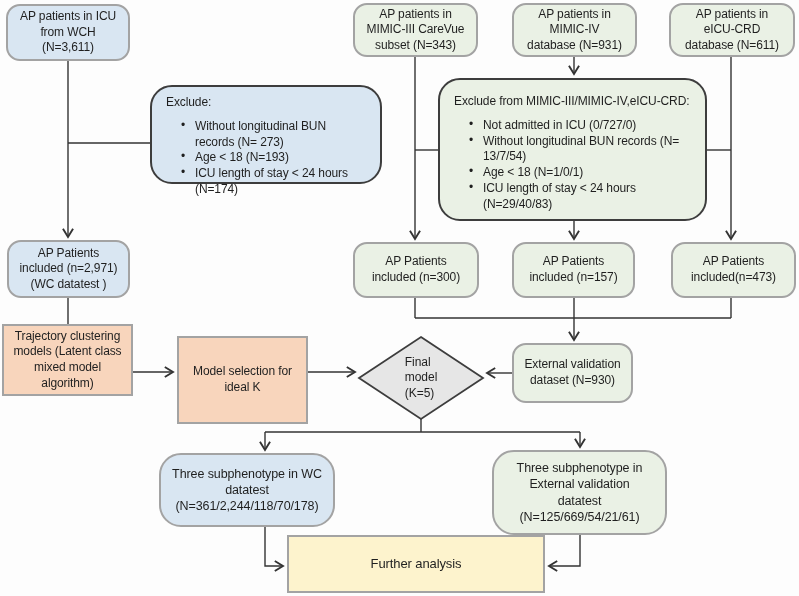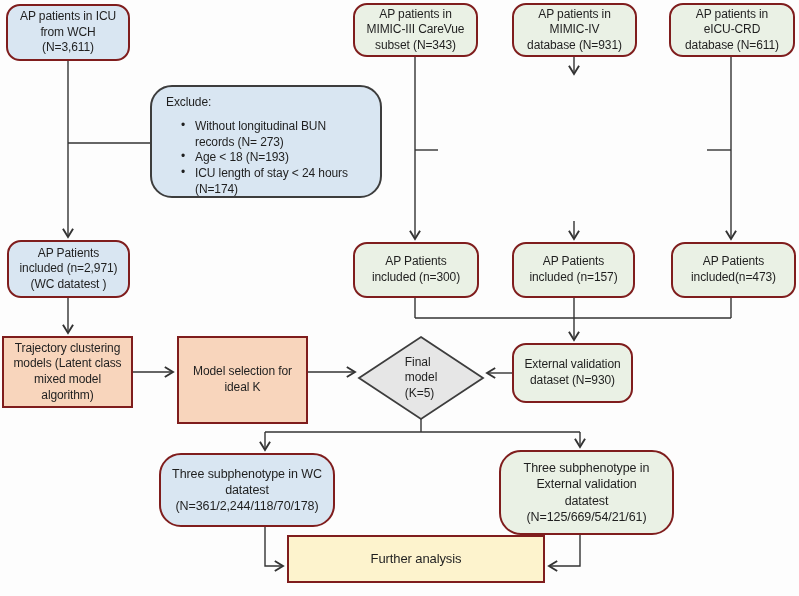--- a/index.html
+++ b/index.html
@@ -6,21 +6,21 @@
   #stage {
     position:relative; width:799px; height:596px;
     font-family:"Liberation Sans", sans-serif;
     color:#1f1f1f; background:#fdfdfd; overflow:hidden;
   }
   #wires { position:absolute; left:0; top:0; z-index:0; }
   .node {
     position:absolute; z-index:1; box-sizing:border-box;
     display:flex; align-items:center; justify-content:center;
     text-align:center; font-size:12px; line-height:1.3; letter-spacing:-0.1px;
-    white-space:pre-line; border:2px solid #7f1d1d; padding:2px;
+    white-space:pre-line; border:2px solid #a3a3a3; padding:2px;
   }
   .rounded   { border-radius:14px; }
   .rounded-lg{ border-radius:22px; }
   .blue   { background:#d9e6f2; }
   .green  { background:#eaf1e5;text-align:center; }
   .orange { background:#f8d5bc; }
   .yellow { background:#fdf3cd; }
   .note {
     position:absolute; z-index:1; box-sizing:border-box;
     font-size:12px; line-height:1.32; letter-spacing:-0.1px;
@@ -93,62 +93,71 @@
 subset (N=343)</div>
 
   <div class="node green rounded" style="left:512px; top:3px; width:125px; height:54px;">AP patients in
 MIMIC-IV
 database (N=931)</div>
 
   <div class="node green rounded" style="left:669px; top:3px; width:126px; height:54px;">AP patients in
 eICU-CRD
 database (N=611)</div>
 
-  <div class="note blue rounded-lg" style="left:150px; top:85px; width:232px; height:113px;">
+  <div class="note blue rounded-lg" style="left:150px; top:85px; width:232px; height:99px;">
     <div class="note-title">Exclude:</div>
     <ul>
       <li>Without longitudinal BUN records (N= 273)</li>
       <li>Age &lt; 18 (N=193)</li>
       <li>ICU length of stay &lt; 24 hours (N=174)</li>
     </ul>
   </div>
 
+  <div class="note green rounded-lg" style="left:438px; top:78px; width:269px; height:143px; padding-top:14px;">
+    <div class="note-title">Exclude from MIMIC-III/MIMIC-IV,eICU-CRD:</div>
+    <ul>
+      <li>Not admitted in ICU (0/727/0)</li>
+      <li>Without longitudinal BUN records (N= 13/7/54)</li>
+      <li>Age &lt; 18 (N=1/0/1)</li>
+      <li>ICU length of stay &lt; 24 hours (N=29/40/83)</li>
+    </ul>
+  </div>
 
   <div class="node blue rounded" style="left:7px; top:240px; width:123px; height:58px;">AP Patients
 included (n=2,971)
 (WC datatest )</div>
 
   <div class="node green rounded" style="left:353px; top:242px; width:126px; height:56px;">AP Patients
 included (n=300)</div>
 
   <div class="node green rounded" style="left:512px; top:242px; width:123px; height:56px;">AP Patients
 included (n=157)</div>
 
   <div class="node green rounded" style="left:671px; top:242px; width:125px; height:56px;">AP Patients
 included(n=473)</div>
 
-  <div class="node orange" style="left:2px; top:336px; width:131px; height:72px;">Trajectory clustering
+  <div class="node orange" style="left:2px; top:324px; width:131px; height:72px;">Trajectory clustering
 models (Latent class
 mixed model
 algorithm)</div>
 
   <div class="node orange" style="left:177px; top:336px; width:131px; height:88px;">Model selection for
 ideal K</div>
 
   <div class="diamond-label" style="left:371px; top:342px; width:100px; height:72px;">Final
 model
 (K=5)</div>
 
   <div class="node green rounded" style="left:512px; top:343px; width:121px; height:60px;">External validation
 dataset (N=930)</div>
 
   <div class="node blue rounded-lg" style="left:159px; top:453px; width:176px; height:74px; font-size:12.5px;">Three subphenotype in WC
 datatest
 (N=361/2,244/118/70/178)</div>
 
-  <div class="node green rounded-lg" style="left:492px; top:450px; width:175px; height:85px; font-size:12.5px;margin-left:7px;">Three subphenotype in
+  <div class="node green rounded-lg" style="left:492px; top:450px; width:175px; height:85px; font-size:12.5px;">Three subphenotype in
 External validation
 datatest
 (N=125/669/54/21/61)</div>
 
-  <div class="node yellow" style="left:287px; top:535px; width:258px; height:48px; font-size:13px;">Further analysis</div>
+  <div class="node yellow" style="left:287px; top:535px; width:258px; height:58px; font-size:13px;">Further analysis</div>
 
 </div>
 
 </body></html>

